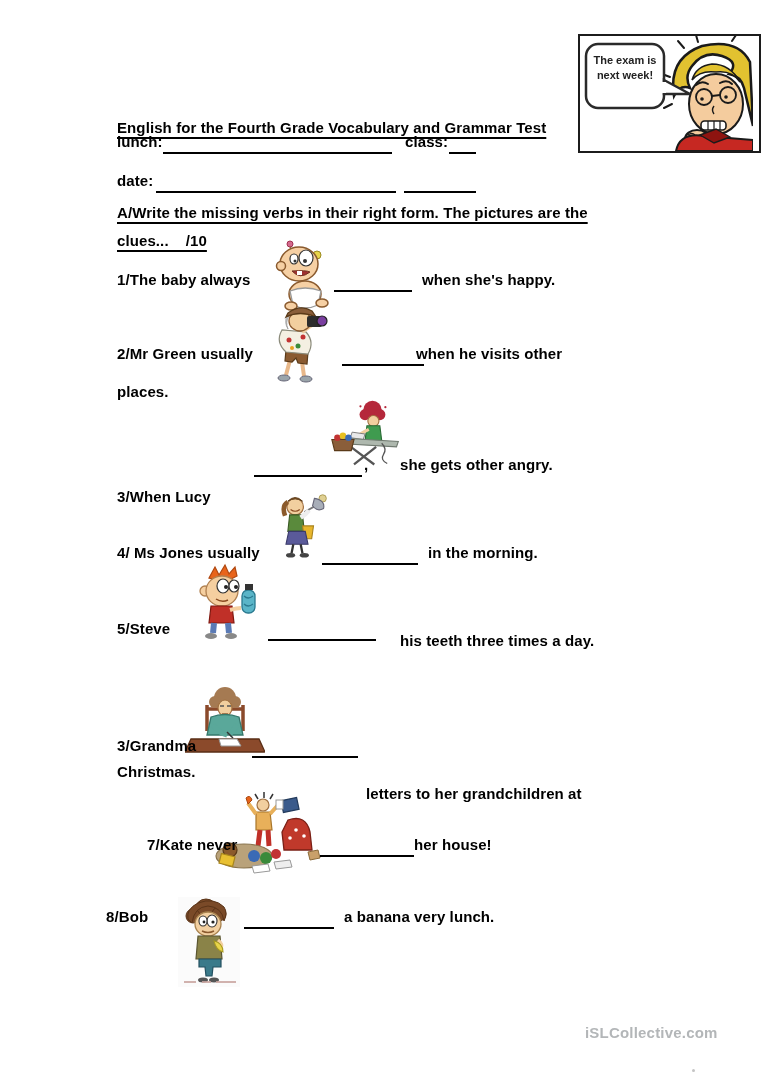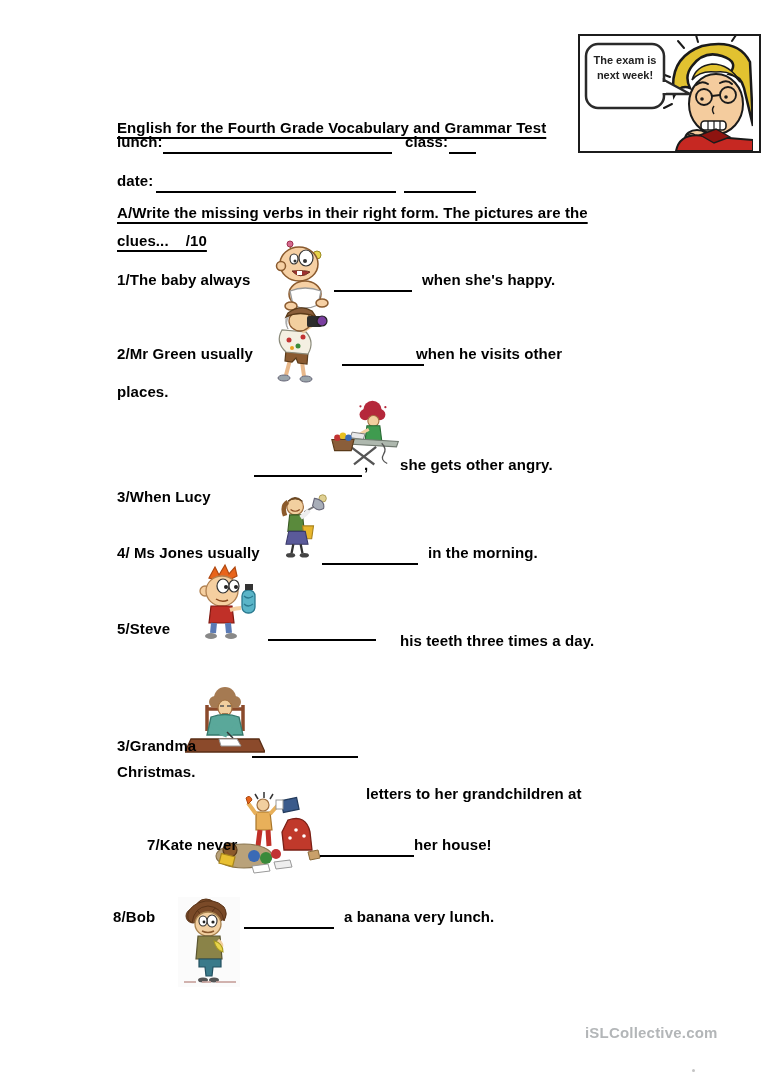--- a/index.html
+++ b/index.html
@@ -253,21 +253,21 @@
         <circle cx="54" cy="66" r="6" fill="#3a8a3a"></circle>
         <circle cx="64" cy="62" r="5" fill="#c23333"></circle>
       <path d="M40,74 L56,72 L58,79 L42,81 Z" fill="#fff" stroke="#999" stroke-width="1"></path>
       <path d="M62,70 L78,68 L80,75 L64,77 Z" fill="#eeeeee" stroke="#999" stroke-width="1"></path>
       <path d="M96,60 L106,58 L108,66 L98,68 Z" fill="#c9a06a" stroke="#8a6a3a" stroke-width="1"></path>
     </svg>
   </div>
   <div class="blank" style="left:320px;top:837px;width:94px;"></div>
   <div class="t" style="left:414px;top:836px;">her house!</div>
 
-  <div class="t" style="left:113px;top:908px;text-align:center;">8/Bob</div>
+  <div class="t" style="left:106px;top:908px;text-align:center;">8/Bob</div>
   <div class="img" style="left:178px;top:897px;width:62px;height:90px;background:#fbfbfb;">
     <svg viewBox="0 0 62 90">
       <g fill="#7a4a28" stroke="#5a3418" stroke-width="1">
         <circle cx="28" cy="13" r="11"></circle>
           <circle cx="15" cy="19" r="7"></circle>
           <circle cx="41" cy="17" r="7"></circle>
         <path d="M10,22 Q8,12 20,6 Q36,0 46,10 Q50,16 46,24 Q44,10 30,9 Q16,10 14,26 Z"></path>
       </g>
       <ellipse cx="30" cy="27" rx="13" ry="12" fill="#f2cfa0" stroke="#a8824e" stroke-width="1.3"></ellipse>
       <ellipse cx="34" cy="24" rx="5" ry="6" fill="#fff" stroke="#333" stroke-width="1.1"></ellipse>

